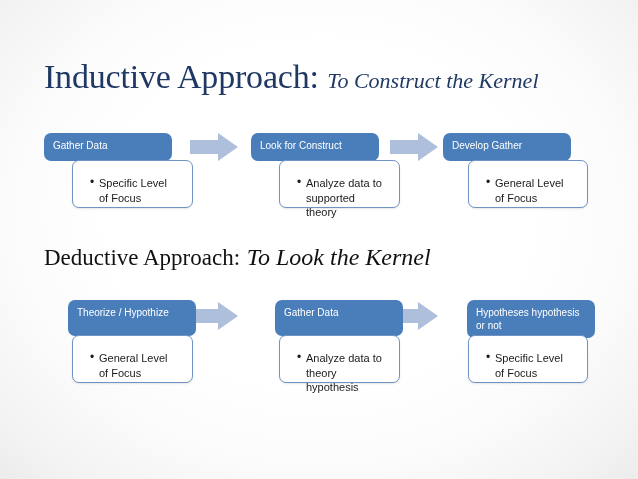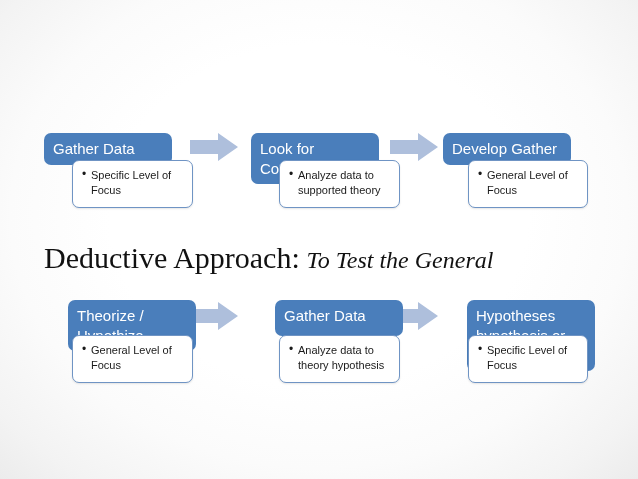--- a/index.html
+++ b/index.html
@@ -56,21 +56,21 @@
 
   #title-deductive {
     left: 44px;
     top: 241px;
     width: 560px;
     color: #111111;
     font-size: 27px;
     font-weight: normal;
   }
   #title-deductive .main-part {
-    font-size: 30px;
+    font-size: 23px;
   }
   #title-deductive .sub-part {
     font-style: italic;
     font-size: 24px;
   }
 
   
   .row {
     position: absolute;
     left: 0;
@@ -84,40 +84,40 @@
     top: 0;
   }
 
   .stage-header {
     position: absolute;
     top: 3px;
     left: 0;
     background: #4a7ebb;
     border-radius: 7px;
     color: #ffffff;
-    font-size: 15px;
+    font-size: 10px;
     font-family: "Liberation Sans", sans-serif;
     padding: 6px 8px 6px 9px;
     box-sizing: border-box;
     line-height: 1.3;
     z-index: 1;
   }
 
   .stage-body {
     position: absolute;
     background: #ffffff;
     border: 1px solid #6f94c4;
     border-radius: 7px;
     box-sizing: border-box;
     z-index: 2;
     box-shadow: 0 1px 2px rgba(0,0,0,0.10);
   }
 
   .stage-body .bullet-list {
-    margin: 0;
+    margin: 8px;
     padding: 0;
     list-style: none;
   }
   .stage-body .bullet-list li {
     position: relative;
     color: #1a1a1a;
     font-size: 11px;
     line-height: 1.32;
     padding-left: 9px;
     font-family: "Liberation Sans", sans-serif;
@@ -172,20 +172,23 @@
   #arrow-i-2 { left: 390px; }
   #arrow-d-1 { left: 190px; }
   #arrow-d-2 { left: 390px; }
   .arrow svg { display: block; width: 100%; height: 100%; }
 </style>
 </head>
 <body>
 
 <div id="slide">
 
+  <h1 class="heading" id="title-inductive">
+    <span class="main-part">Inductive Approach:</span><span> </span><span class="sub-part">To Construct the Kernel</span>
+  </h1>
 
   <div class="row" id="row-inductive">
 
     <div class="stage" id="stage-i-1">
       <div class="stage-header">Gather Data</div>
       <div class="stage-body">
         <ul class="bullet-list">
           <li>Specific Level of Focus</li>
         </ul>
       </div>
@@ -217,21 +220,21 @@
       <div class="stage-body">
         <ul class="bullet-list">
           <li>General Level of Focus</li>
         </ul>
       </div>
     </div>
 
   </div>
 
   <h1 class="heading" id="title-deductive">
-    <span class="main-part">Deductive Approach:</span><span> </span><span class="sub-part">To Test the General</span>
+    <span class="main-part">Deductive Approach:</span><span> </span><span class="sub-part">To Look the Kernel</span>
   </h1>
 
   <div class="row" id="row-deductive">
 
     <div class="stage" id="stage-d-1">
       <div class="stage-header">Theorize / Hypothize</div>
       <div class="stage-body">
         <ul class="bullet-list">
           <li>General Level of Focus</li>
         </ul>

